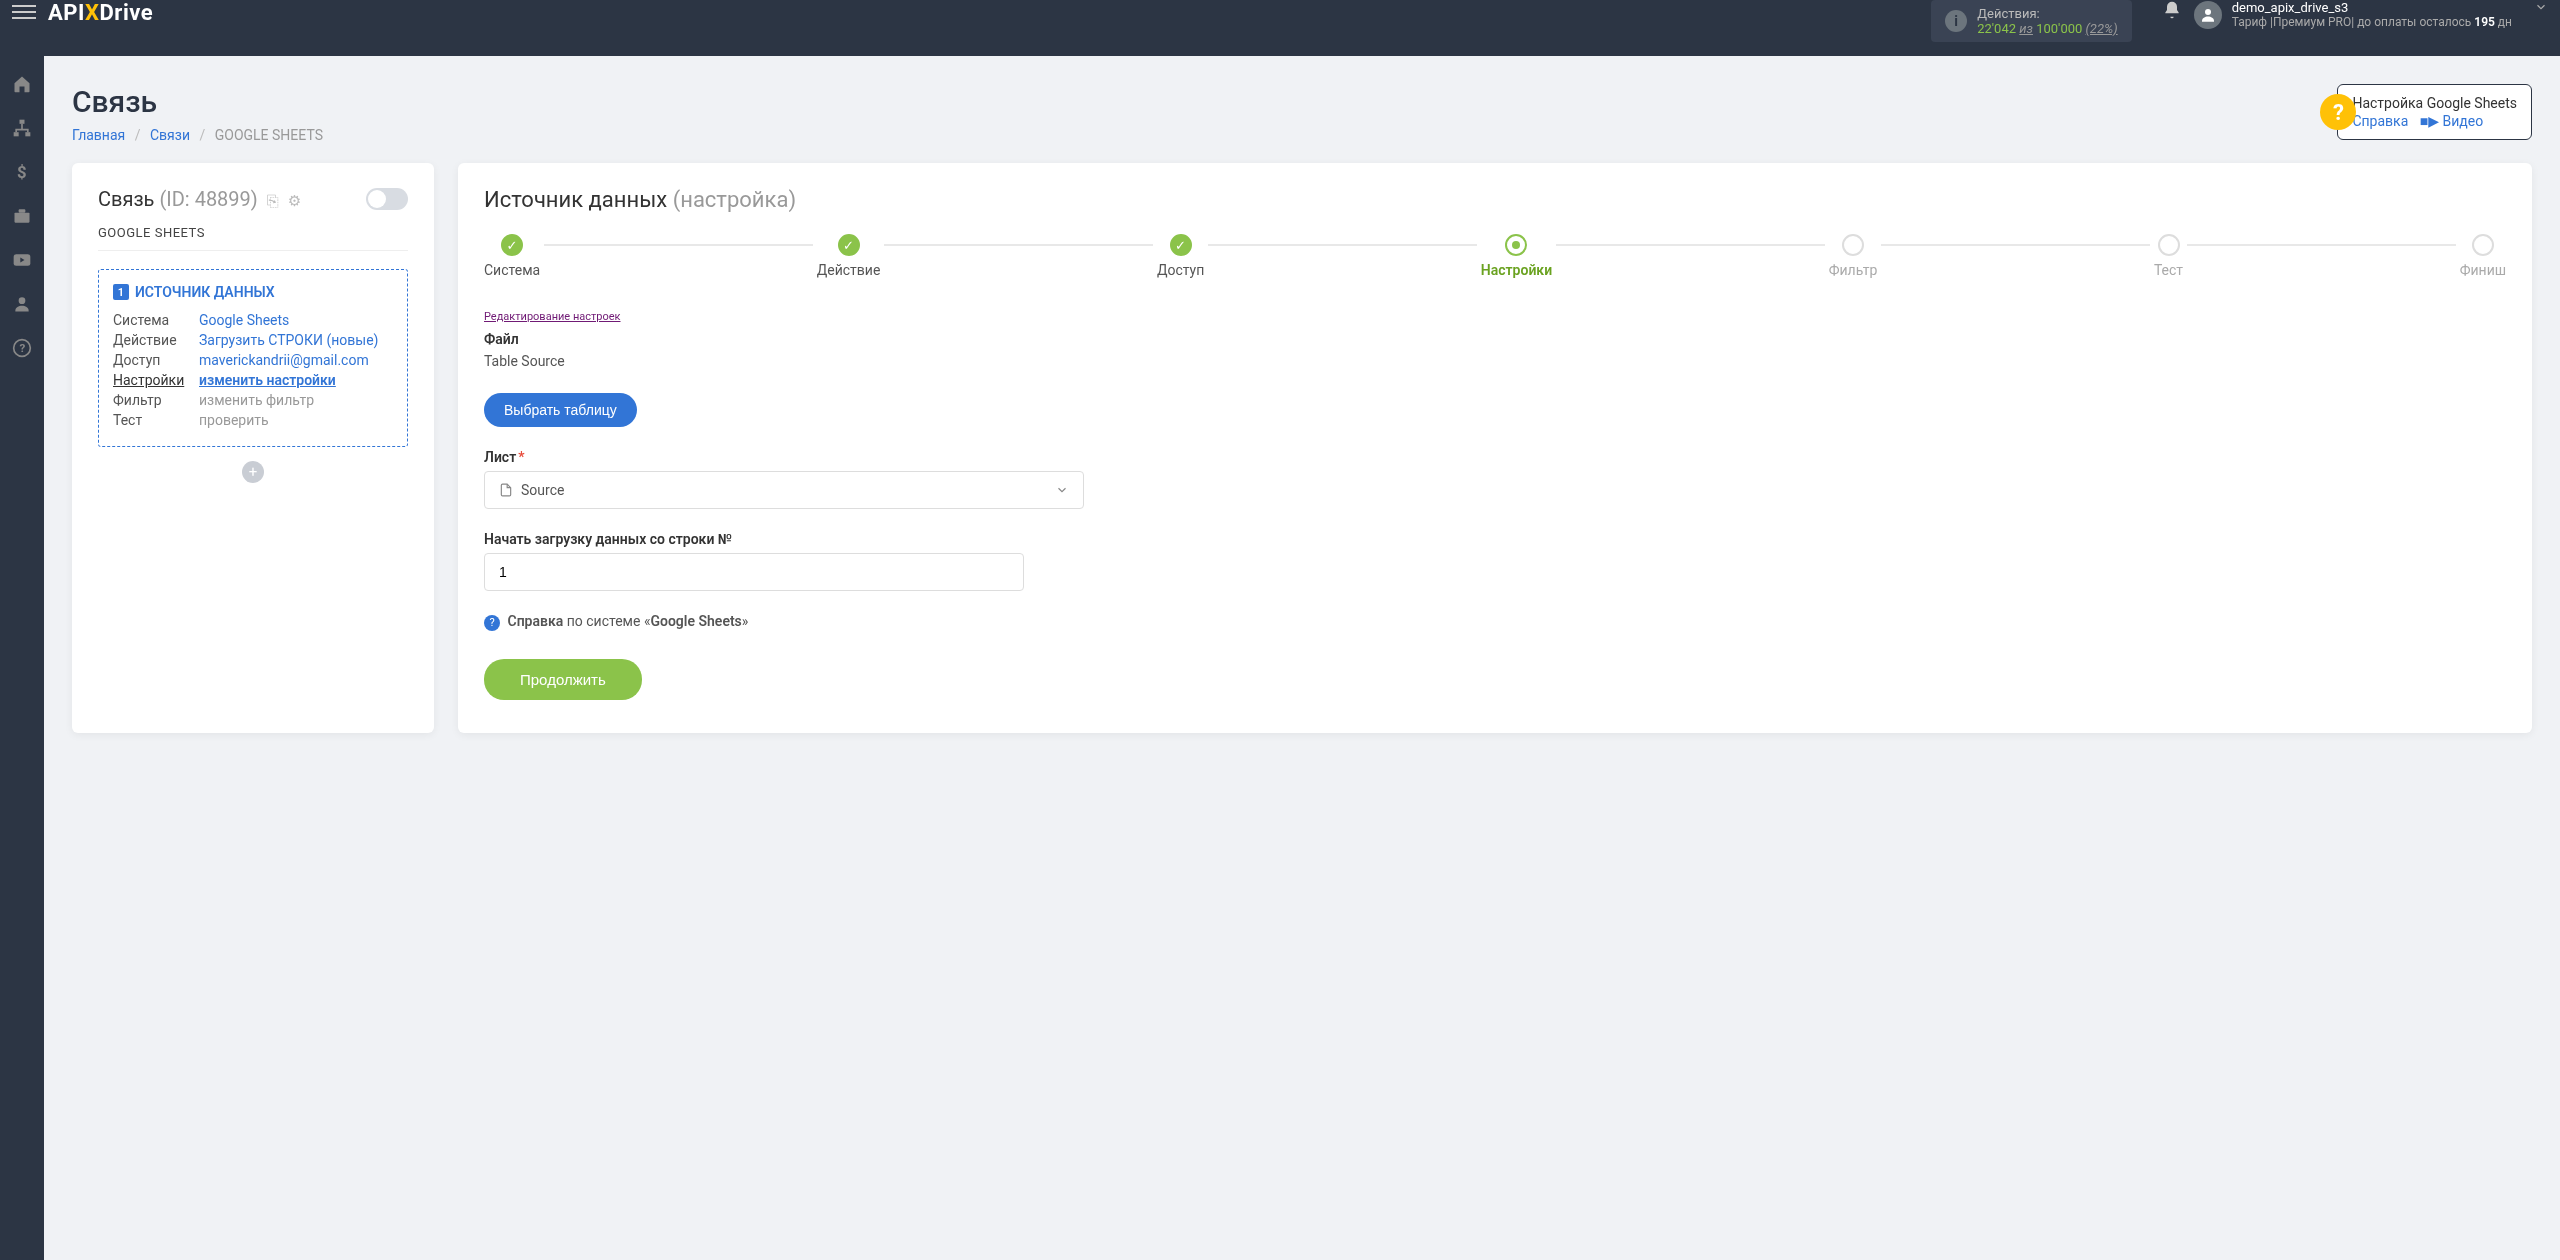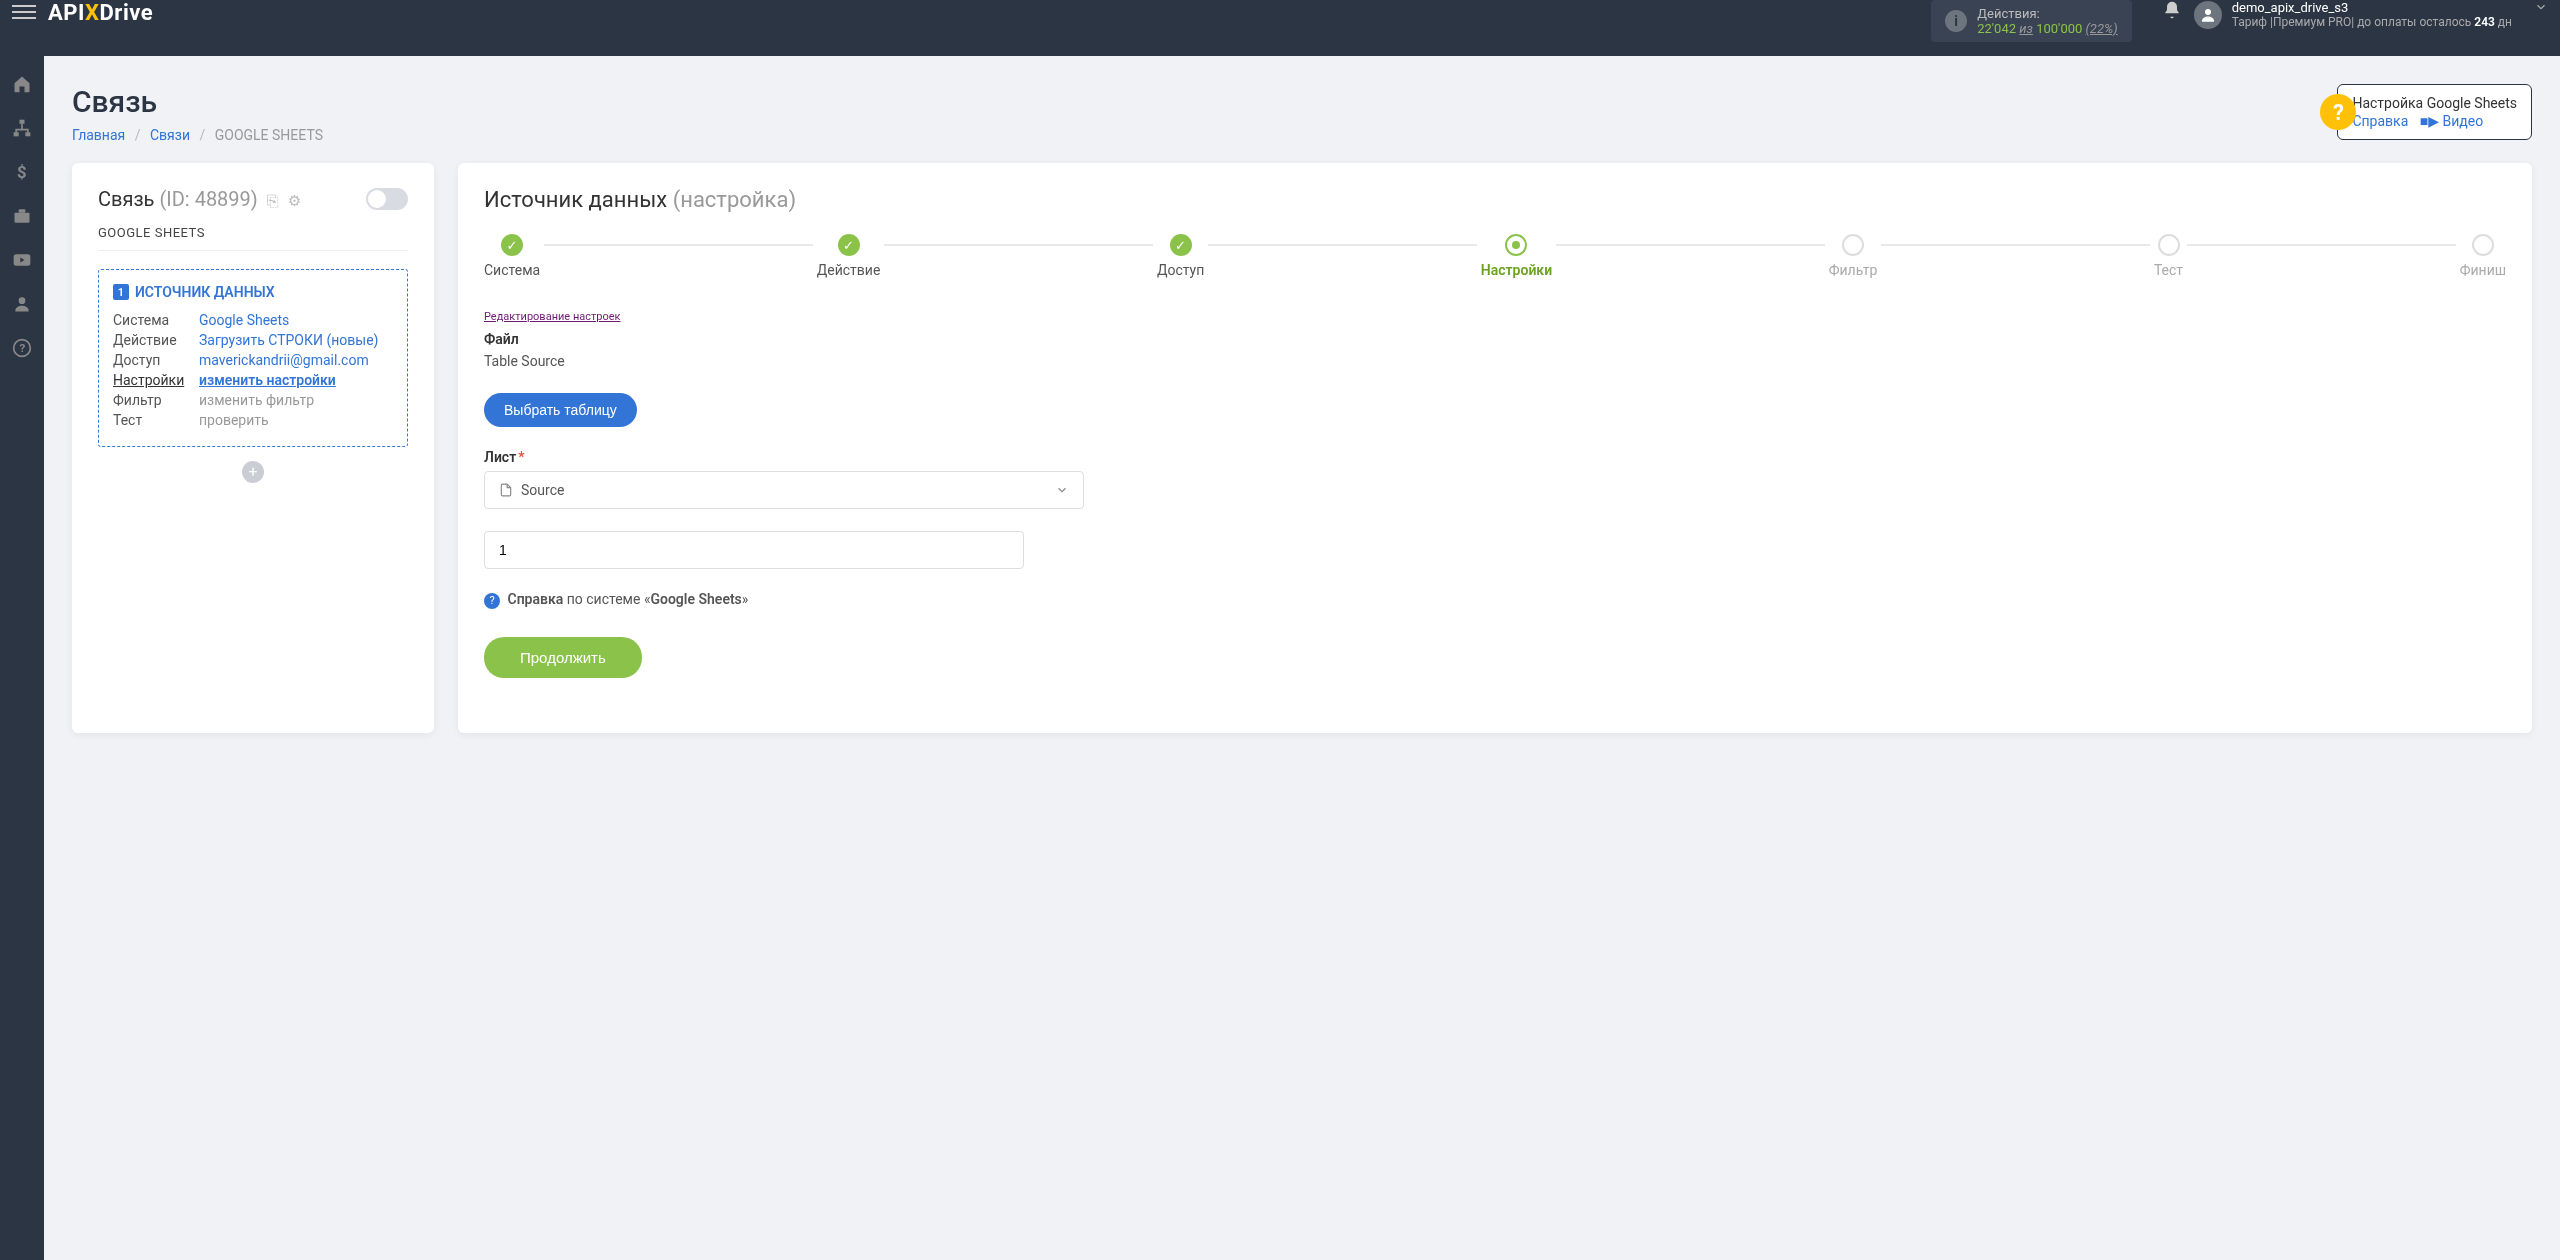--- a/index.html
+++ b/index.html
@@ -395,21 +395,21 @@
   <div class="user-info">
     <div class="avatar-ico">
       <svg viewBox="0 0 24 24">
           <circle cx="12" cy="8" r="4"></circle>
           <path d="M4 20c0-4 4-6 8-6s8 2 8 6v1H4z"></path>
         </svg>
     </div>
     <div class="user-meta">
       <div class="name">demo_apix_drive_s3</div>
       <div class="plan">
-        <span>Тариф |Премиум PRO| до оплаты осталось </span><span class="bold">243</span><span> дн</span>
+        <span>Тариф |Премиум PRO| до оплаты осталось </span><span class="bold">195</span><span> дн</span>
       </div>
     </div>
   </div>
   <div class="chev-down">
     <svg width="14" height="14" viewBox="0 0 24 24" fill="none" stroke="currentColor" stroke-width="2">
         <path d="M6 9l6 6 6-6"></path>
       </svg>
   </div>
 </div>
 
@@ -593,20 +593,21 @@
             </div>
             <span>
               <svg width="14" height="14" viewBox="0 0 24 24" fill="none" stroke="#888" stroke-width="2">
                   <path d="M6 9l6 6 6-6"></path>
                 </svg>
             </span>
           </div>
         </div>
 
         <div class="field-group">
+          <div class="field-label">Начать загрузку данных со строки №</div>
           <input class="input" value="1" style="">
         </div>
 
         <div class="help-link">
           <span class="q-ico">?</span>
           <span class="bold">Справка</span><span> по системе «</span><span class="bold">Google Sheets</span><span>»</span>
         </div>
 
         <button class="btn btn-green">Продолжить</button>
       </div>

